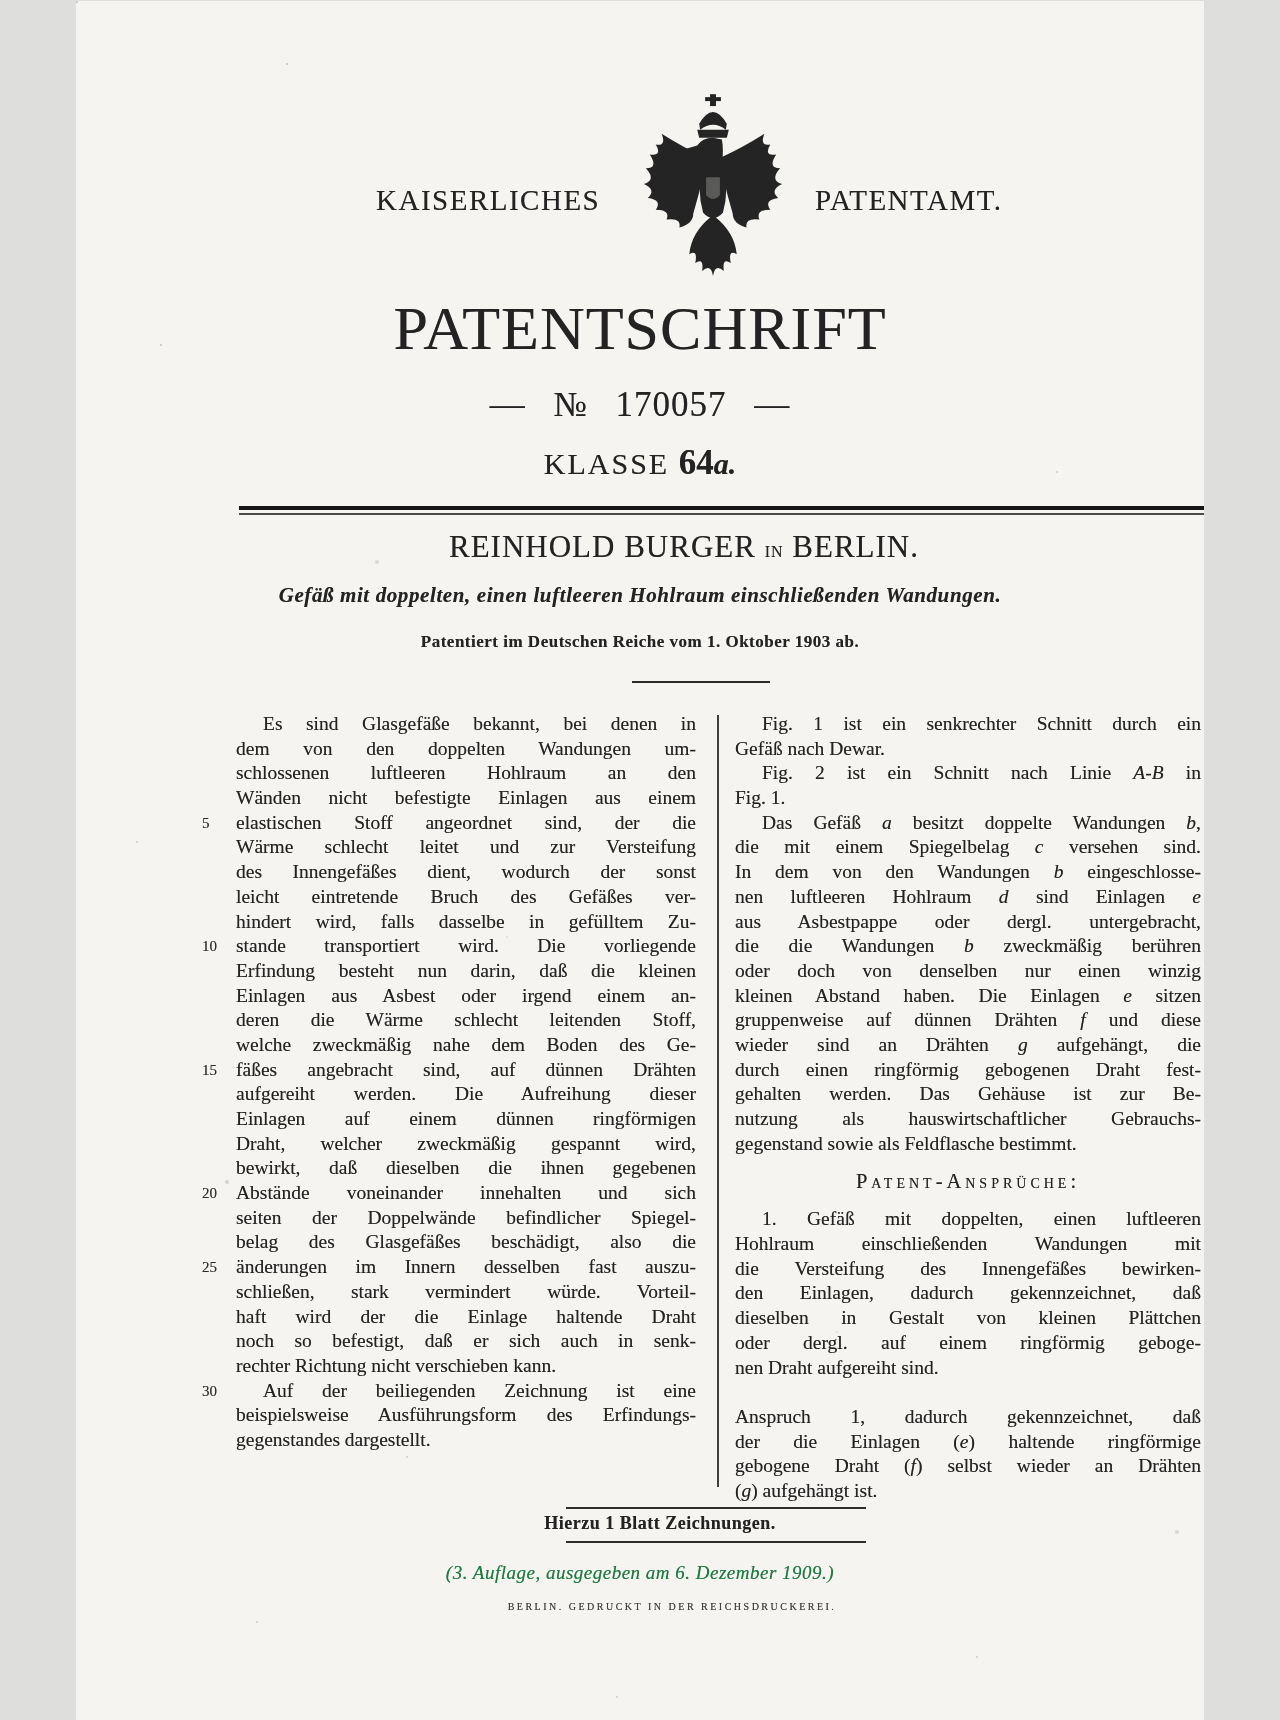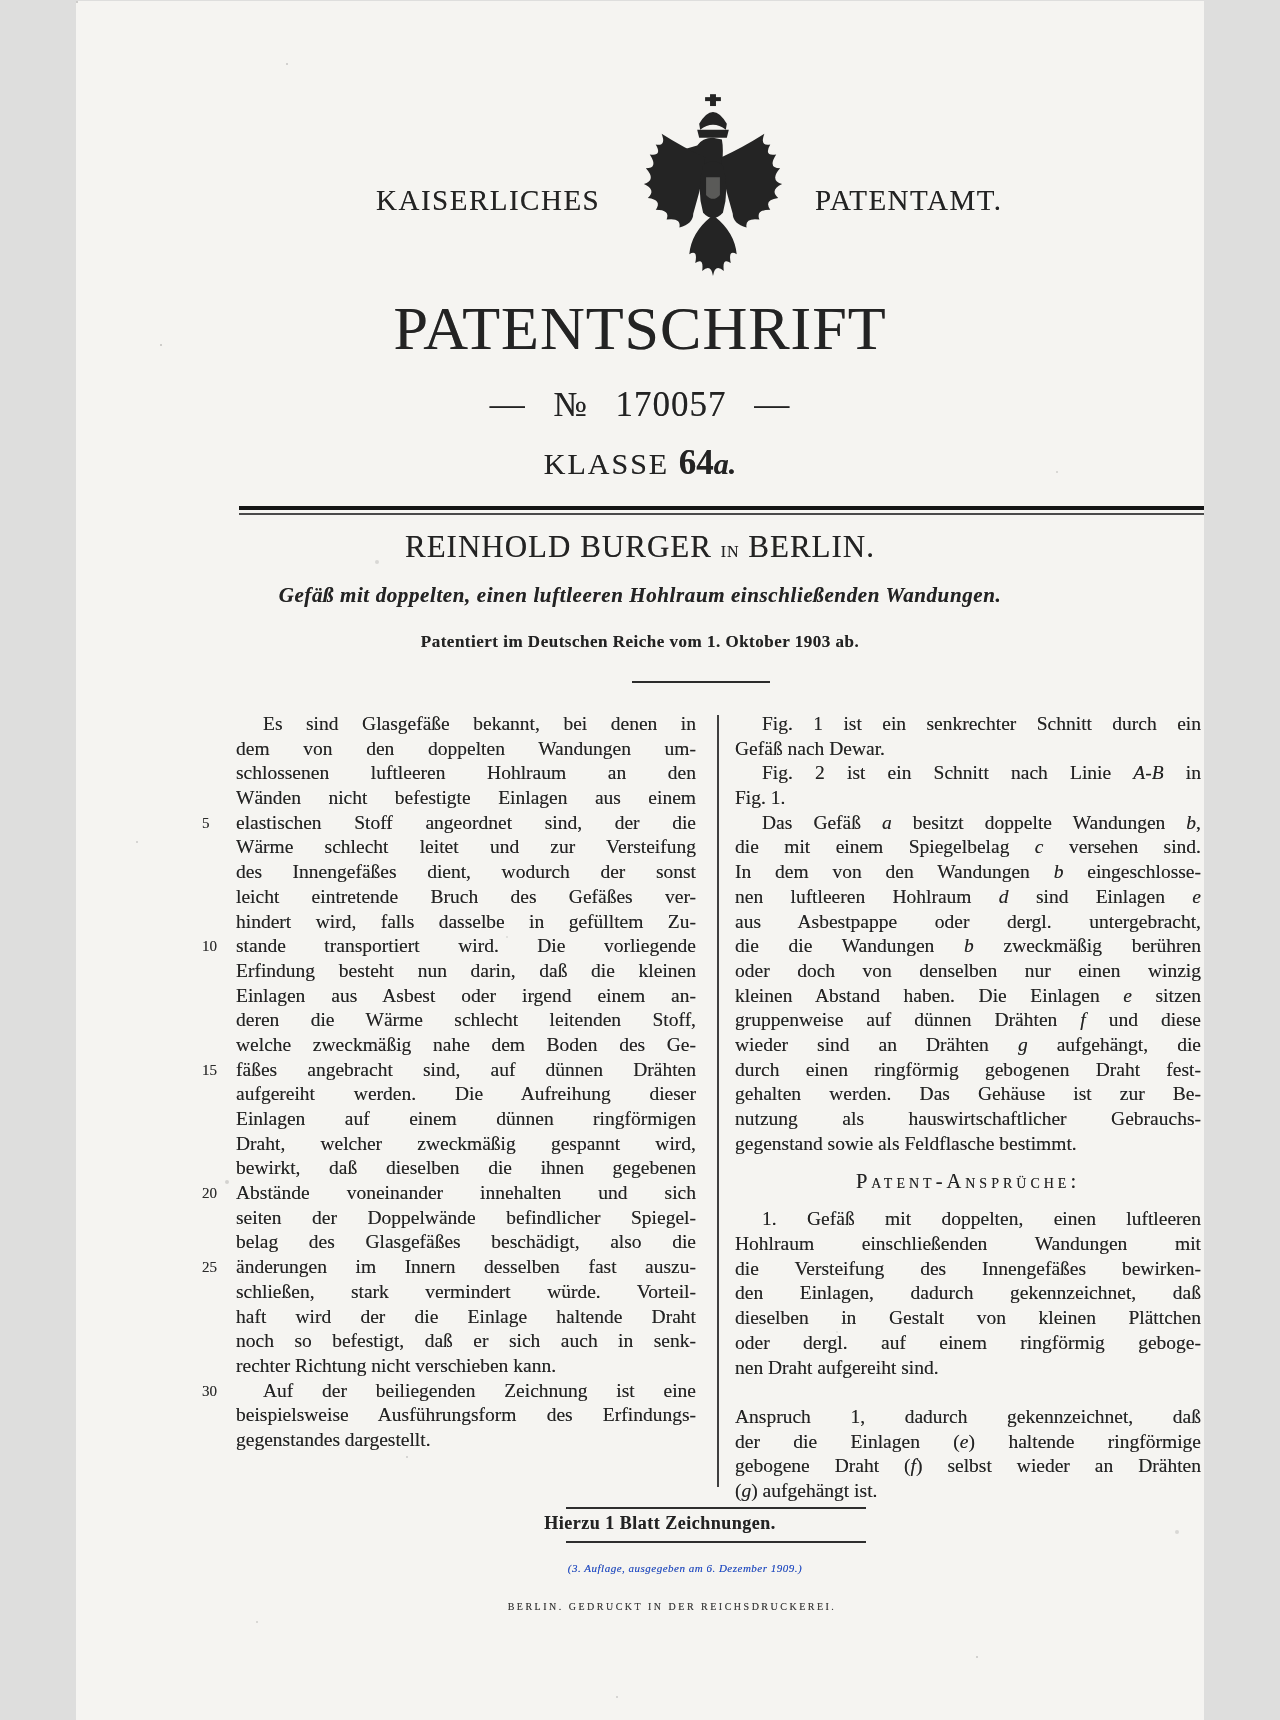--- a/index.html
+++ b/index.html
@@ -30,21 +30,21 @@
   .office-left{left:300px;}
   .office-right{left:739px;}
   .eagle{left:558px;top:90px;width:158px;height:194px;}
   .doc-title{top:296px;font-size:62px;letter-spacing:1px;line-height:1;}
   .patent-no{top:386px;font-size:35px;word-spacing:18px;letter-spacing:1px;line-height:1;}
   .klasse{top:444px;font-size:30px;letter-spacing:2px;line-height:1;}
   .knum{font-size:35px;font-weight:bold;letter-spacing:0;}
   .ksuf{font-size:30px;font-weight:bold;font-style:italic;letter-spacing:0;}
   .rule-thick{top:505px;left:163px;width:977px;height:4px;background:#151515;}
   .rule-thin{top:512px;left:163px;width:977px;height:2px;background:#4a4a4a;}
-  .inventor{top:530px;font-size:31px;letter-spacing:1px;line-height:1;}
+  .inventor{top:530px;font-size:31px;letter-spacing:1px;line-height:1;padding-left:44px;}
   .sc{font-variant:small-caps;font-size:23px;}
   .inv-title{top:582px;font-size:21px;font-weight:bold;letter-spacing:.6px;line-height:1.2;font-style:italic;}
   .patented{top:631px;font-size:17px;font-weight:bold;letter-spacing:.5px;line-height:1.2;}
   .small-rule{top:680px;left:556px;width:138px;height:2px;background:#2b2b2b;}
   
   .col{position:absolute;top:711px;}
   .col-left{left:160px;width:460px;}
   .col-right{left:659px;width:466px;}
   .col-divider{left:641px;top:714px;width:2px;height:772px;background:#3f3f3f;}
   .bline{position:relative;height:24.7px;line-height:24.7px;font-size:19.5px;
@@ -57,21 +57,21 @@
     font-variant:small-caps;letter-spacing:4px;font-size:20.5px;}
   .lnum{position:absolute;top:0;font-size:15px;line-height:24.7px;color:#2c2c2c;text-indent:0;}
   .col-left .lnum{left:-34px;}
   .col-right .lnum{right:-38px;}
   i.ref{font-family:"Liberation Serif", serif;}
   
   .foot-rule{left:490px;width:300px;height:2px;background:#2e2e2e;}
   .fr-top{top:1506px;}
   .fr-bottom{top:1540px;}
   .drawings{top:1512px;font-size:18px;font-weight:bold;letter-spacing:.5px;line-height:1.2;padding-left:20px;}
-  .edition{top:1561px;font-size:11px;font-style:italic;letter-spacing:.5px;line-height:1.2;color:#1d4ed8;padding-left:45px;}
+  .edition{top:1561px;font-size:19px;font-style:italic;letter-spacing:.5px;line-height:1.2;color:#15803d;}
   .printer{top:1600px;font-size:10px;letter-spacing:2.5px;line-height:1.2;color:#3a3a3a;padding-left:32px;}
 </style>
 </head>
 <body>
 
 <div class="page">
   <div class="speckles"></div>
 
   <div class="abs office office-left">KAISERLICHES</div>
 

